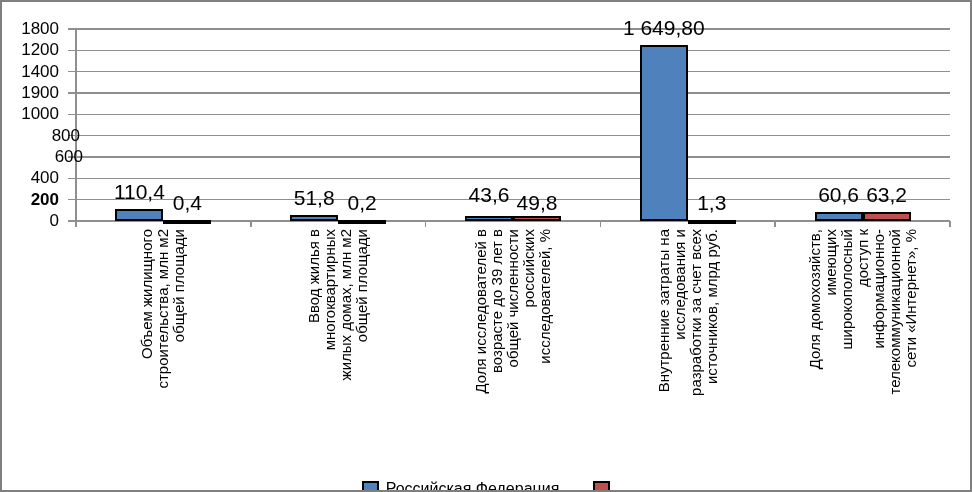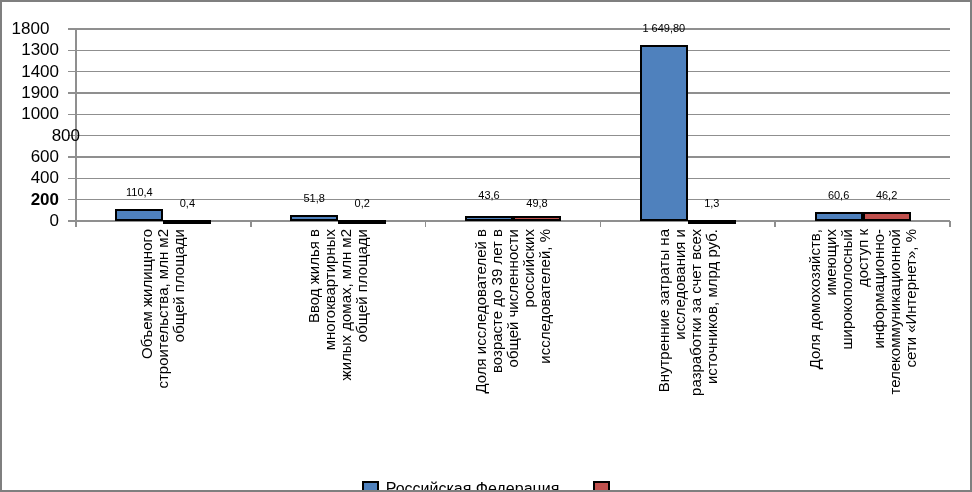--- a/index.html
+++ b/index.html
@@ -19,21 +19,21 @@
   .tick-y{position:absolute;height:1.5px;background:#8f8f8f;}
   .tick-x{position:absolute;width:1.5px;background:#8f8f8f;}
   .ytick-label{
     position:absolute;left:0;width:57px;height:20px;
     font-size:17px;line-height:20px;text-align:right;
     white-space:nowrap;
   }
   .bar{position:absolute;box-sizing:border-box;border:2.5px solid #000;}
   .data-label{
     position:absolute;width:110px;height:18px;
-    font-size:11px;line-height:18px;text-align:center;
+    font-size:21px;line-height:18px;text-align:center;
     white-space:nowrap;
   }
   .xcat-label{
     position:absolute;width:210px;
     font-size:15px;line-height:16px;text-align:right;
     transform:rotate(-90deg);
     white-space:nowrap;
   }
   #legend{
     position:absolute;left:0;right:0;top:449px;height:28px;
@@ -62,33 +62,33 @@
       <div class="gridline" style="left: 74px; width: 874px; top: 26.25px;"></div>
       <div class="axis-line-x" style="left: 74px; width: 874px; top: 218.25px;"></div>
       <div class="axis-line-y" style="left: 73.25px; top: 27px; height: 193px;"></div>
       <div class="tick-y" style="left: 66px; width: 10px; top: 218.25px;"></div>
       <div class="ytick-label" style="top: 209px;">0</div>
       <div class="tick-y" style="left: 66px; width: 10px; top: 196.917px;"></div>
       <div class="ytick-label" style="top: 187.667px; font-weight: bold;">200</div>
       <div class="tick-y" style="left: 66px; width: 10px; top: 175.583px;"></div>
       <div class="ytick-label" style="top: 166.333px;">400</div>
       <div class="tick-y" style="left: 66px; width: 10px; top: 154.25px;"></div>
-      <div class="ytick-label" style="top: 145px;">600</div>
+      <div class="ytick-label" style="top: 145px; padding-left: 24px;">600</div>
       <div class="tick-y" style="left: 66px; width: 10px; top: 132.917px;"></div>
       <div class="ytick-label" style="top: 123.667px; padding-left: 21px;">800</div>
       <div class="tick-y" style="left: 66px; width: 10px; top: 111.583px;"></div>
       <div class="ytick-label" style="top: 102.333px;">1000</div>
       <div class="tick-y" style="left: 66px; width: 10px; top: 90.25px;"></div>
       <div class="ytick-label" style="top: 81px;">1900</div>
       <div class="tick-y" style="left: 66px; width: 10px; top: 68.9167px;"></div>
       <div class="ytick-label" style="top: 59.6667px;">1400</div>
       <div class="tick-y" style="left: 66px; width: 10px; top: 47.5833px;"></div>
-      <div class="ytick-label" style="top: 38.3333px;">1300</div>
+      <div class="ytick-label" style="top: 38.3333px;">1200</div>
       <div class="tick-y" style="left: 66px; width: 10px; top: 26.25px;"></div>
-      <div class="ytick-label" style="top: 17px; text-align: center;">1800</div>
+      <div class="ytick-label" style="top: 17px;">1800</div>
       <div class="tick-x" style="left: 73.25px; top: 219px; height: 6px;"></div>
       <div class="tick-x" style="left: 248.05px; top: 219px; height: 6px;"></div>
       <div class="tick-x" style="left: 422.85px; top: 219px; height: 6px;"></div>
       <div class="tick-x" style="left: 597.65px; top: 219px; height: 6px;"></div>
       <div class="tick-x" style="left: 772.45px; top: 219px; height: 6px;"></div>
       <div class="tick-x" style="left: 947.25px; top: 219px; height: 6px;"></div>
       <div class="bar" style="left: 113.4px; width: 48px; top: 207.224px; height: 11.776px; background: rgb(79, 129, 189);"></div>
       <div class="data-label" style="left: 82.4px; top: 181.224px;">110,4</div>
       <div class="bar" style="left: 288.2px; width: 48px; top: 213.475px; height: 5.52533px; background: rgb(79, 129, 189);"></div>
       <div class="data-label" style="left: 257.2px; top: 187.475px;">51,8</div>
@@ -100,21 +100,21 @@
       <div class="data-label" style="left: 781.6px; top: 183.688px;">60,6</div>
       <div class="bar" style="left: 161.4px; width: 48px; top: 218px; height: 1px; background: rgb(192, 80, 77);"></div>
       <div class="data-label" style="left: 130.4px; top: 192px;">0,4</div>
       <div class="bar" style="left: 336.2px; width: 48px; top: 218px; height: 1px; background: rgb(192, 80, 77);"></div>
       <div class="data-label" style="left: 305.2px; top: 192px;">0,2</div>
       <div class="bar" style="left: 511px; width: 48px; top: 213.688px; height: 5.312px; background: rgb(192, 80, 77);"></div>
       <div class="data-label" style="left: 480px; top: 191.688px;">49,8</div>
       <div class="bar" style="left: 685.8px; width: 48px; top: 218px; height: 1px; background: rgb(192, 80, 77);"></div>
       <div class="data-label" style="left: 654.8px; top: 192px;">1,3</div>
       <div class="bar" style="left: 860.6px; width: 48px; top: 210.157px; height: 8.84267px; background: rgb(192, 80, 77);"></div>
-      <div class="data-label" style="left: 829.6px; top: 184.157px;">46,2</div>
+      <div class="data-label" style="left: 829.6px; top: 184.157px;">63,2</div>
       <div class="xcat-label" style="left: 56.4px; top: 308px;">
         <div>Объем жилищного</div>
         <div>строительства, млн м2</div>
         <div>общей площади</div>
       </div>
       <div class="xcat-label" style="left: 231.2px; top: 300px;">
         <div>Ввод жилья в</div>
         <div>многоквартирных</div>
         <div>жилых домах, млн м2</div>
         <div>общей площади</div>

